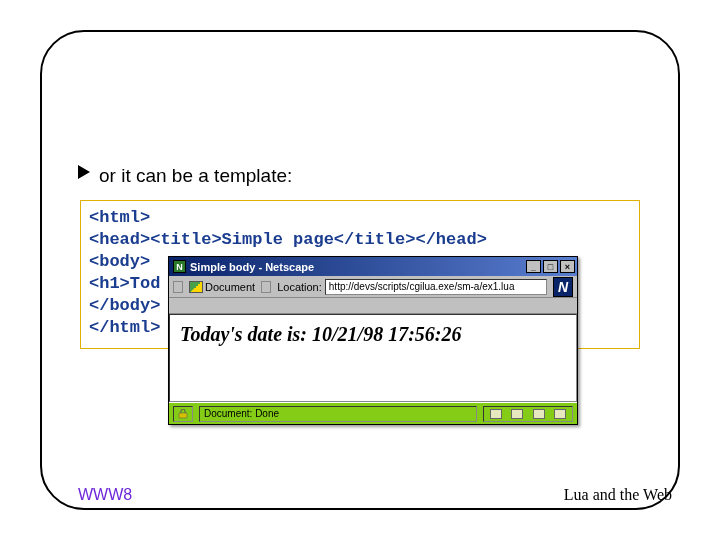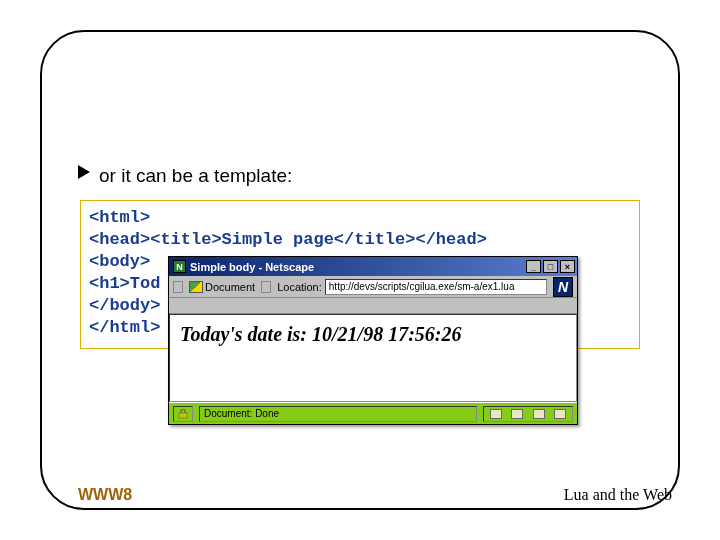--- a/index.html
+++ b/index.html
@@ -209,22 +209,21 @@
   .status-icons span {
     width: 12px; height: 10px;
     border: 1px solid #666;
     background: #e8e8c0;
   }
   .footer-left {
     position: absolute;
     bottom: 36px;
     left: 78px;
     font-size: 16px;
-    color: #a16207;
-    font-weight: bold;
+    color: #6d28d9;
   }
   .footer-right {
     position: absolute;
     bottom: 36px;
     right: 48px;
     font-family: "Times New Roman", serif;
     font-size: 16px;
     color: #000;
   }
 </style>

